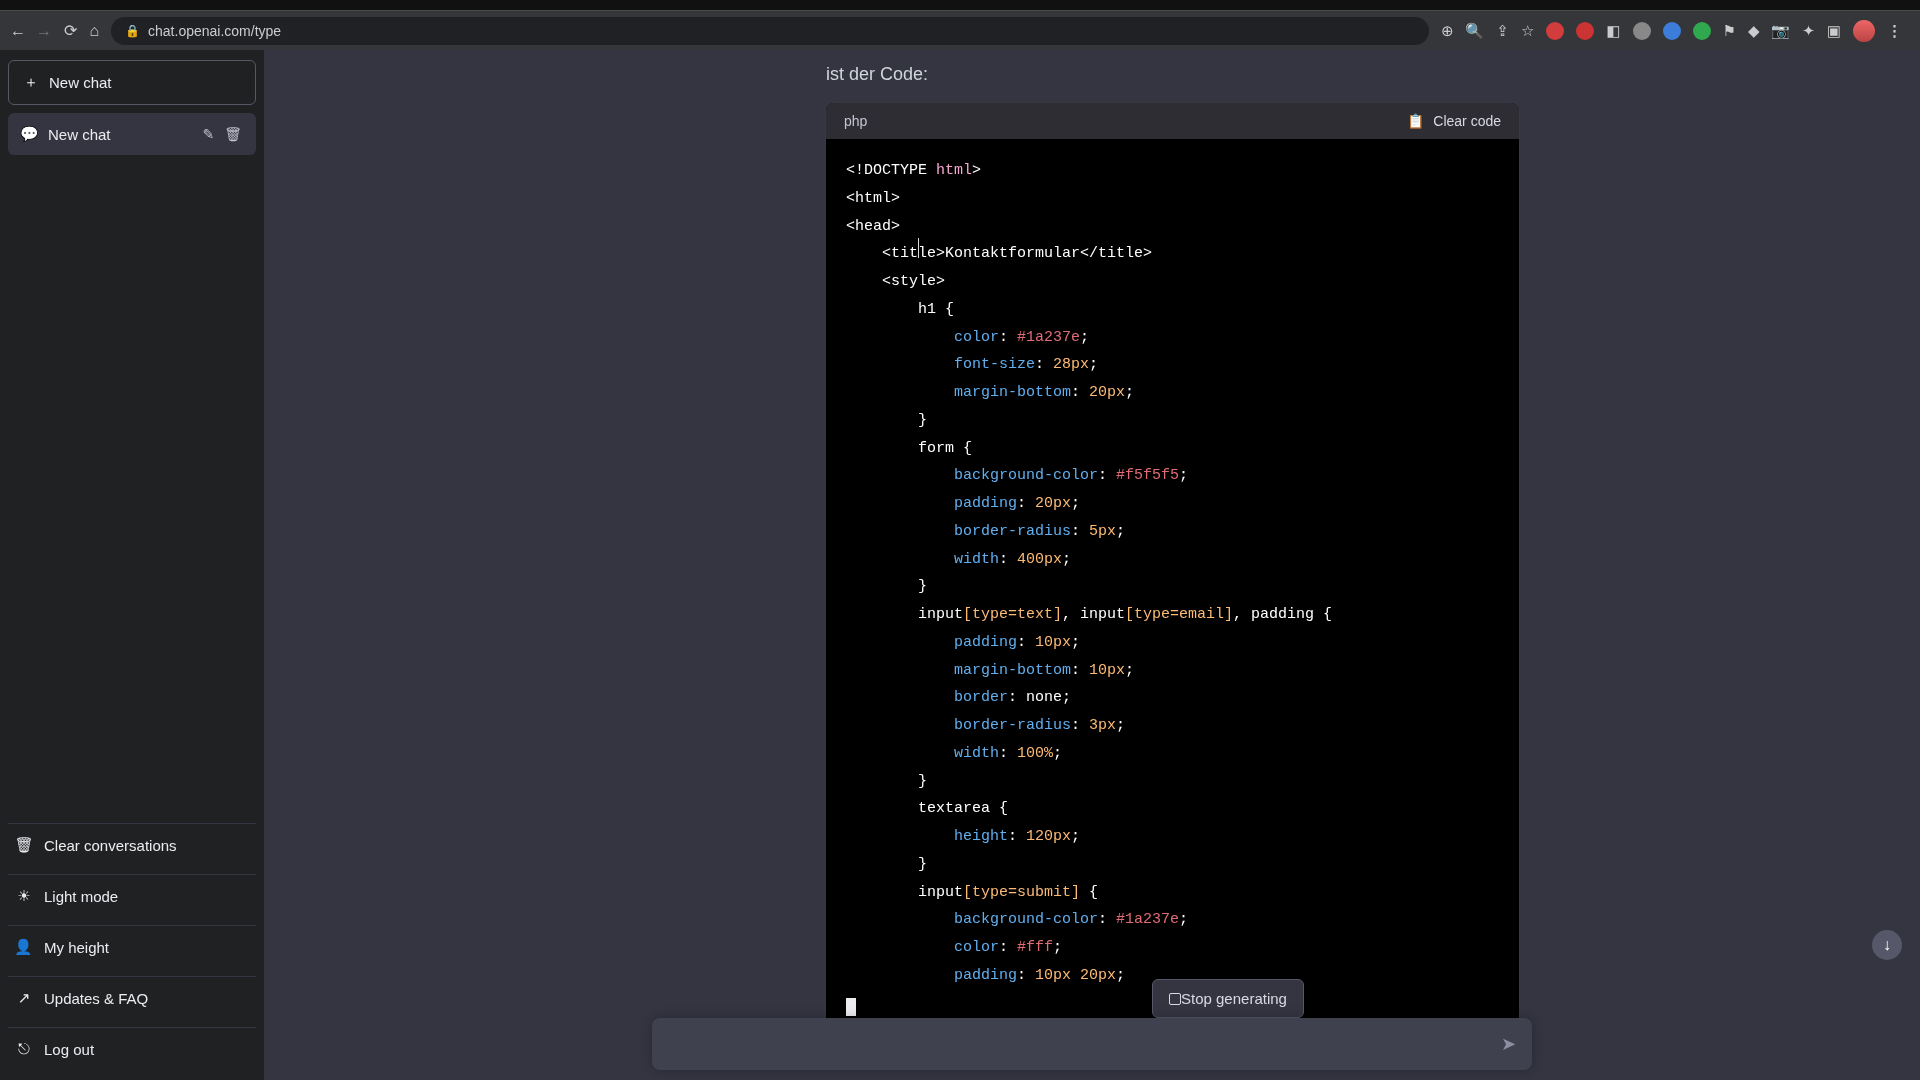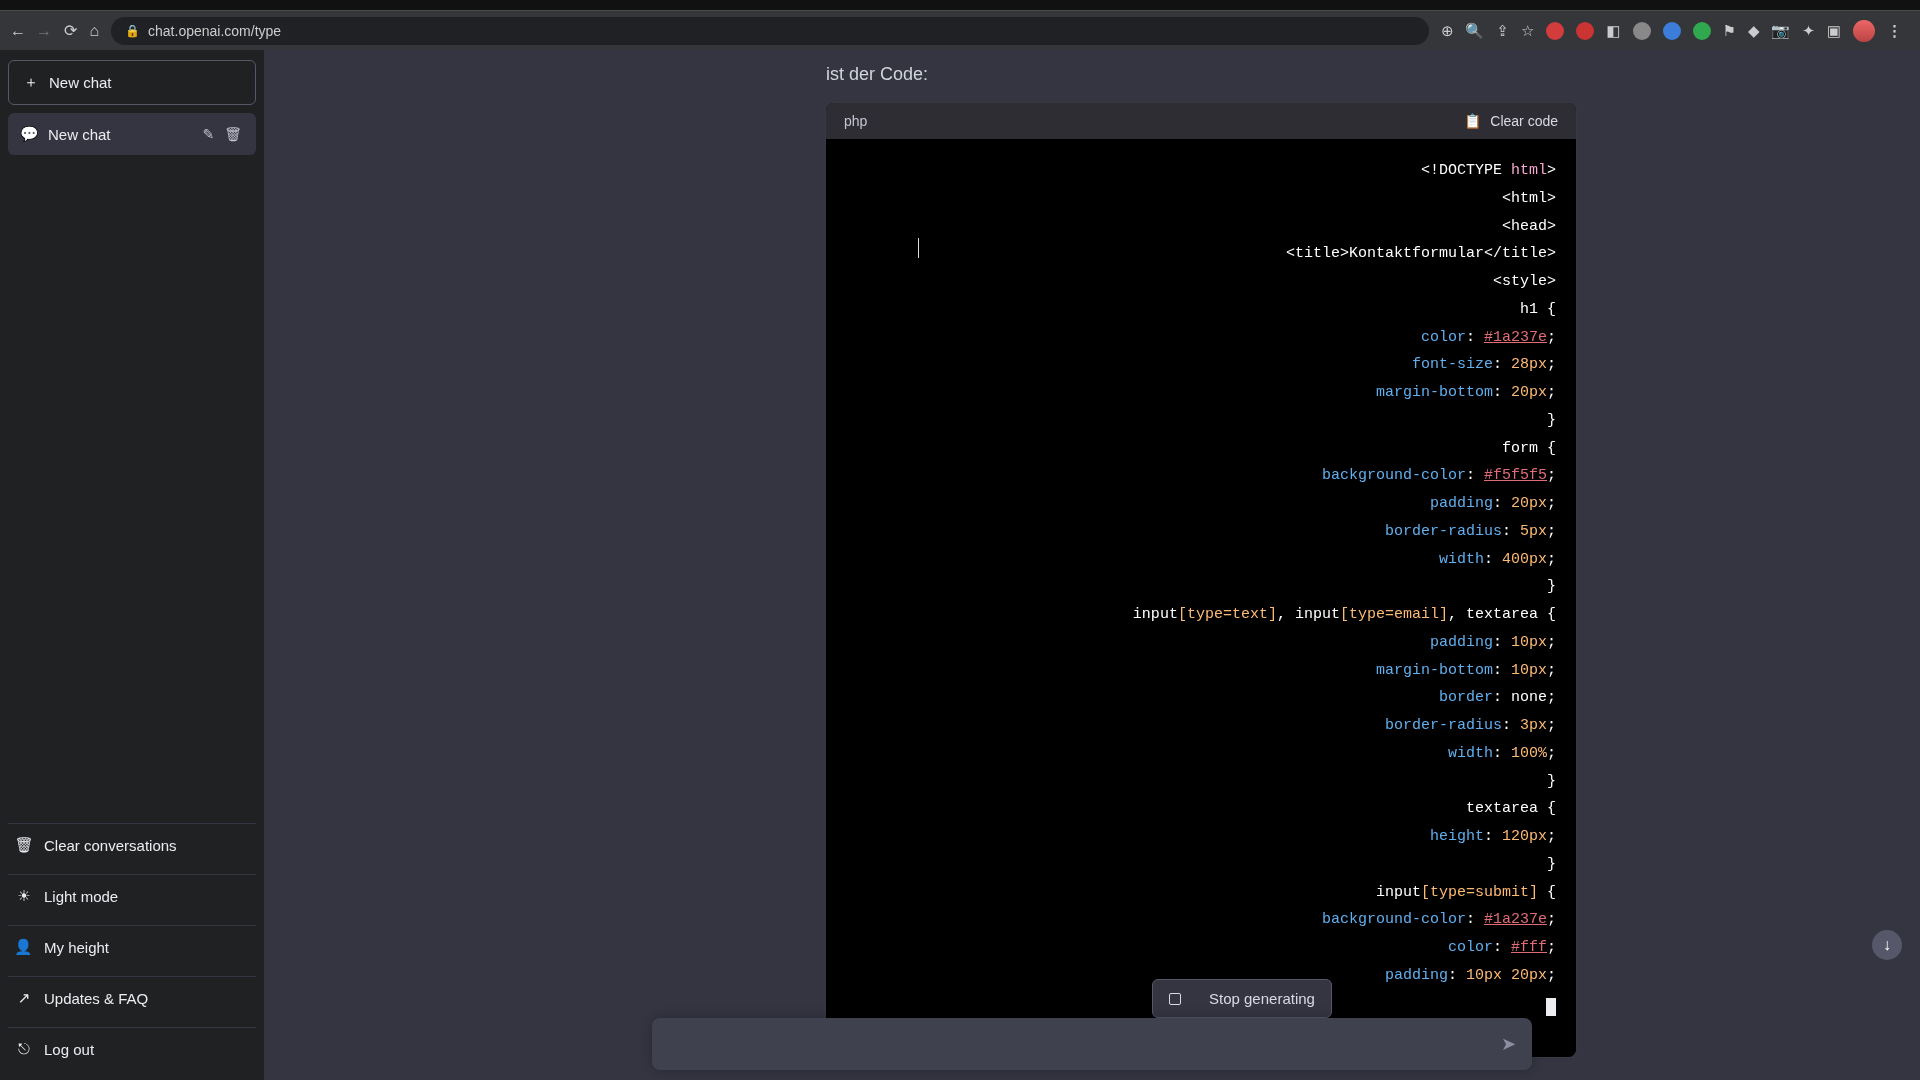--- a/index.html
+++ b/index.html
@@ -36,35 +36,35 @@
   .foot-item { padding: 12px 8px; display: flex; align-items: center; gap: 12px; border-top: 1px solid #343541; cursor: pointer; }
   .foot-item:first-of-type { border-top: 1px solid #4d4d57; }
   .ic { width: 16px; display: inline-flex; justify-content: center; }
 
   .main { flex: 1; background: #343541; position: relative; overflow: hidden; }
   .chat-scroll { position: absolute; inset: 0; overflow: hidden; margin-left: 8px; }
   .msg-wrap { margin: 0 auto; width: 920px; padding-top: 0; }
 
   .intro-text { color: #d1d5db; font-size: 18px; margin: 14px 0 18px 190px; }
 
-  .code-card { margin-left: 190px; width: 750px; background: #0d0d0d; border-radius: 8px; overflow: hidden; box-shadow: 0 0 0 1px rgba(255,255,255,0.02); text-align: right; }
+  .code-card { margin-left: 190px; width: 693px; background: #0d0d0d; border-radius: 8px; overflow: hidden; box-shadow: 0 0 0 1px rgba(255,255,255,0.02); }
   .code-head { background: #343541; display: flex; justify-content: space-between; align-items: center; padding: 10px 18px; font-size: 14px; color: #d9d9e3; background: #343541; }
   .code-head { background: #2d2d33; }
   .code-head .lang { color: #c5c5d2; }
   .copy-btn { display: flex; align-items: center; gap: 8px; cursor: pointer; color: #d9d9e3; }
   .code-body { background: #000; color: #fff; font-family: "SFMono-Regular", Consolas, "Liberation Mono", Menlo, monospace; font-size: 15px; line-height: 1.85; padding: 18px 20px 40px 20px; white-space: pre; position: relative; }
   .tk-cssprop { color: #61afef; }
   .tk-green { color: #f9a8d4; }
-  .tk-red   { color: #e06c75; text-decoration: underline; }
+  .tk-red   { color: #e06c75; }
   .tk-orange{ color: #fdba74; }
   .tk-white { color: #ffffff; }
 
   .gen-cursor { display:inline-block; width:10px; height:18px; background:#ececf1; vertical-align: middle; margin-top: 8px; }
 
-  .stop-gen { position: absolute; left: 50%; transform: translateX(60px); bottom: 62px; background: #343541; border: 1px solid #565869; color: #d9d9e3; font-size: 15px; padding: 10px 16px; border-radius: 6px; display: flex; align-items: center; gap: 28px; cursor: pointer; }
+  .stop-gen { position: absolute; left: 50%; transform: translateX(60px); bottom: 62px; background: #343541; border: 1px solid #565869; color: #d9d9e3; font-size: 15px; padding: 10px 16px; border-radius: 6px; display: flex; align-items: center; gap: 0; cursor: pointer; }
   .stop-gen .sq { width: 12px; height: 12px; border: 1.5px solid #d9d9e3; border-radius: 2px; }
 
   .input-bar { position: absolute; left: 50%; transform: translateX(-50%); bottom: 10px; width: 880px; height: 52px; background: #40414f; border-radius: 8px; box-shadow: 0 0 12px rgba(0,0,0,0.25); display: flex; align-items: center; padding: 0 50px 0 18px; }
   .input-bar .send { position: absolute; right: 16px; color: #8e8ea0; font-size: 18px; }
 
   .scroll-down { position:absolute; right: 18px; bottom: 120px; width: 30px; height: 30px; border-radius: 50%; background: #565869; color: #fff; display:flex; align-items:center; justify-content:center; font-size: 16px; }
 </style>
 </head>
 <body>
 
@@ -165,21 +165,21 @@
 <span class="tk-white">            </span><span class="tk-cssprop">color</span><span class="tk-white">: </span><span class="tk-red">#1a237e</span><span class="tk-white">;</span>
 <span class="tk-white">            </span><span class="tk-cssprop">font-size</span><span class="tk-white">: </span><span class="tk-orange">28px</span><span class="tk-white">;</span>
 <span class="tk-white">            </span><span class="tk-cssprop">margin-bottom</span><span class="tk-white">: </span><span class="tk-orange">20px</span><span class="tk-white">;</span>
 <span class="tk-white">        }</span>
 <span class="tk-white">        form {</span>
 <span class="tk-white">            </span><span class="tk-cssprop">background-color</span><span class="tk-white">: </span><span class="tk-red">#f5f5f5</span><span class="tk-white">;</span>
 <span class="tk-white">            </span><span class="tk-cssprop">padding</span><span class="tk-white">: </span><span class="tk-orange">20px</span><span class="tk-white">;</span>
 <span class="tk-white">            </span><span class="tk-cssprop">border-radius</span><span class="tk-white">: </span><span class="tk-orange">5px</span><span class="tk-white">;</span>
 <span class="tk-white">            </span><span class="tk-cssprop">width</span><span class="tk-white">: </span><span class="tk-orange">400px</span><span class="tk-white">;</span>
 <span class="tk-white">        }</span>
-<span class="tk-white">        input</span><span class="tk-orange">[type=text]</span><span class="tk-white">, input</span><span class="tk-orange">[type=email]</span><span class="tk-white">, textarea {</span>
+<span class="tk-white">        input</span><span class="tk-orange">[type=text]</span><span class="tk-white">, input</span><span class="tk-orange">[type=email]</span><span class="tk-white">, padding {</span>
 <span class="tk-white">            </span><span class="tk-cssprop">padding</span><span class="tk-white">: </span><span class="tk-orange">10px</span><span class="tk-white">;</span>
 <span class="tk-white">            </span><span class="tk-cssprop">margin-bottom</span><span class="tk-white">: </span><span class="tk-orange">10px</span><span class="tk-white">;</span>
 <span class="tk-white">            </span><span class="tk-cssprop">border</span><span class="tk-white">: none;</span>
 <span class="tk-white">            </span><span class="tk-cssprop">border-radius</span><span class="tk-white">: </span><span class="tk-orange">3px</span><span class="tk-white">;</span>
 <span class="tk-white">            </span><span class="tk-cssprop">width</span><span class="tk-white">: </span><span class="tk-orange">100%</span><span class="tk-white">;</span>
 <span class="tk-white">        }</span>
 <span class="tk-white">        textarea {</span>
 <span class="tk-white">            </span><span class="tk-cssprop">height</span><span class="tk-white">: </span><span class="tk-orange">120px</span><span class="tk-white">;</span>
 <span class="tk-white">        }</span>
 <span class="tk-white">        input</span><span class="tk-orange">[type=submit]</span><span class="tk-white"> {</span>

